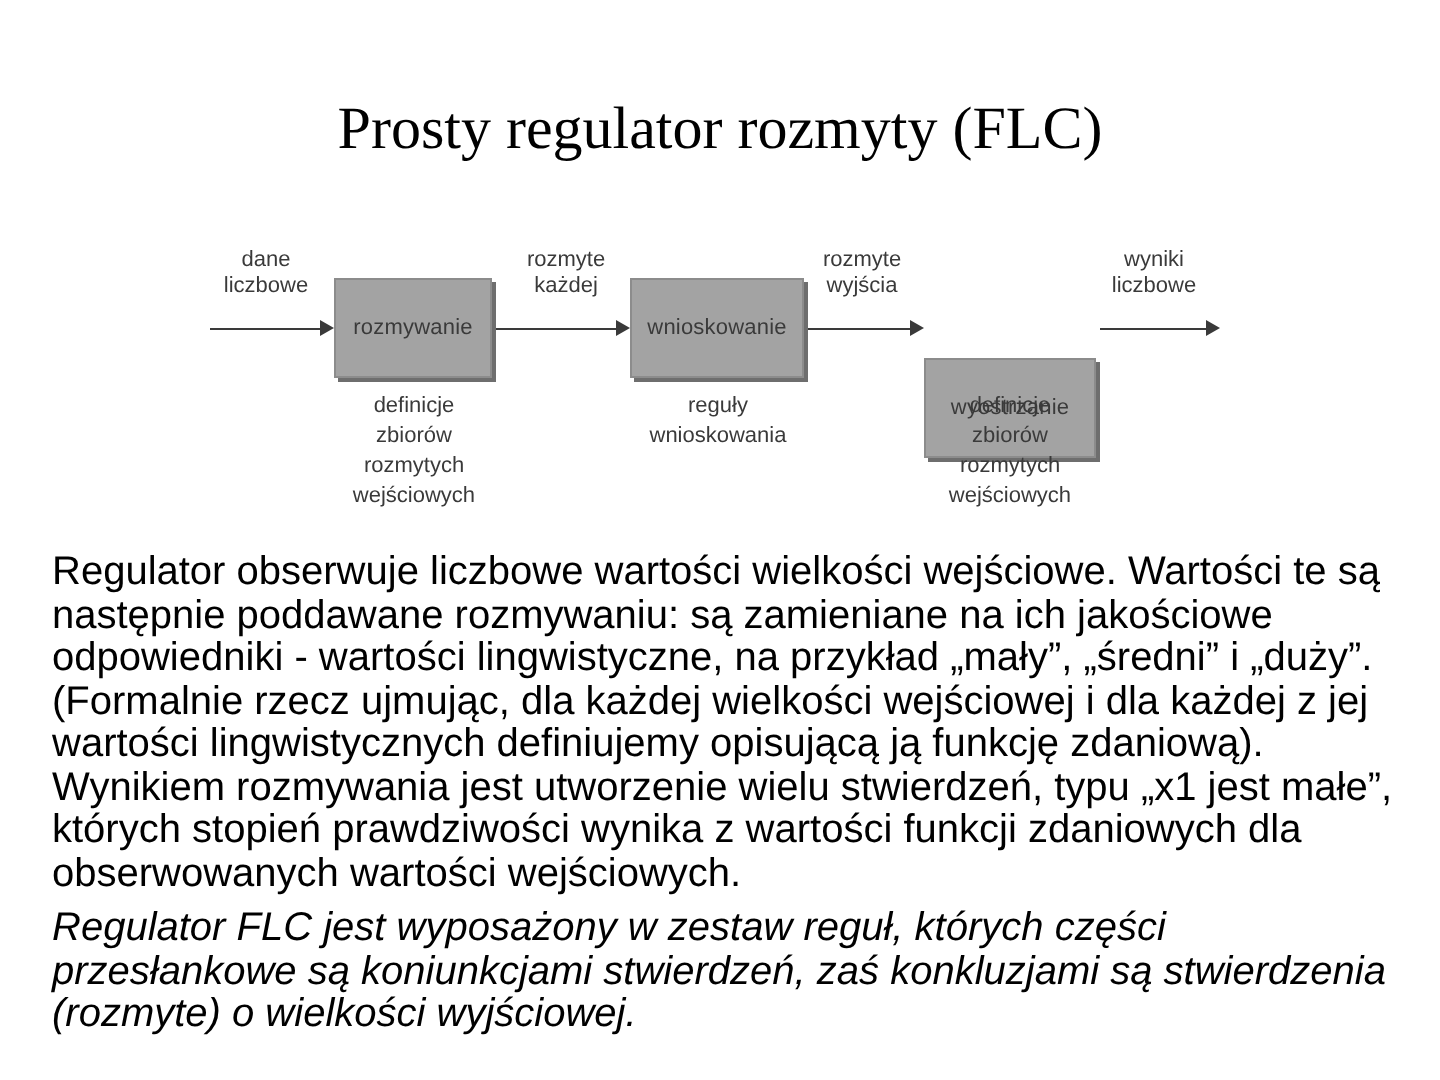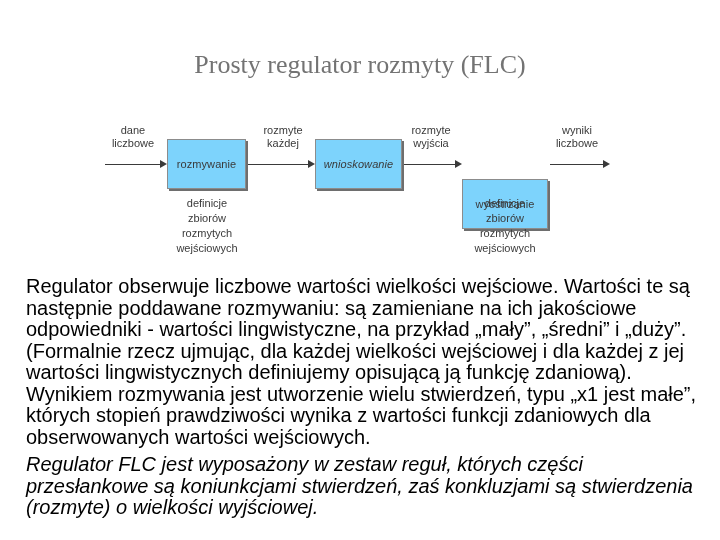--- a/index.html
+++ b/index.html
@@ -18,41 +18,41 @@
   }
 
   
   #slide-title {
     position: absolute;
     left: 0;
     top: 49px;
     width: 720px;
     text-align: center;
     font-family: "Liberation Serif", serif;
-    font-size: 26px;
+    font-size: 30px;
     line-height: 32px;
-    color: #737373;
+    color: #000000;
     white-space: nowrap;
   }
 
   
   #diagram {
     position: absolute;
     left: 0;
     top: 112px;
     width: 720px;
     height: 150px;
     padding-left: 26px;
   }
 
   .dg-box {
     position: absolute;
     box-sizing: border-box;
     border: 1px solid #8c8c8c;
-    background: #7dd3fc;
+    background: #a3a3a3;
     box-shadow: 2px 2px 0 0 #6e6e6e;
     display: flex;
     align-items: center;
     justify-content: center;
   }
   .dg-box .dg-box-label {
     font-size: 11px;
     line-height: 13px;
     color: #3a3a3a;
     white-space: nowrap;
@@ -139,41 +139,45 @@
   <div class="dg-line" style="left: 105px; top: 52px; width: 56px;"></div>
   <div class="dg-arrowhead" style="left: 160px; top: 48px;"></div>
 
   <div class="dg-box" style="left: 167px; top: 27px; width: 79px; height: 50px;">
     <span class="dg-box-label">rozmywanie</span>
   </div>
 
   <div class="dg-line" style="left: 248px; top: 52px; width: 62px;"></div>
   <div class="dg-arrowhead" style="left: 308px; top: 48px;"></div>
 
-  <div class="dg-box" style="left: 315px; top: 27px; width: 87px; height: 50px; font-style: italic;">
+  <div class="dg-box" style="left: 315px; top: 27px; width: 87px; height: 50px;">
     <span class="dg-box-label">wnioskowanie</span>
   </div>
 
   <div class="dg-line" style="left: 404px; top: 52px; width: 53px;"></div>
   <div class="dg-arrowhead" style="left: 455px; top: 48px;"></div>
 
   <div class="dg-box" style="left: 462px; top: 27px; width: 86px; height: 50px; margin-top: 40px;">
     <span class="dg-box-label">wyostrzanie</span>
   </div>
 
   <div class="dg-line" style="left: 550px; top: 52px; width: 55px;"></div>
   <div class="dg-arrowhead" style="left: 603px; top: 48px;"></div>
 
   <div class="dg-sub" style="left: 152px; top: 84px; width: 110px;">
     <div>definicje</div>
     <div>zbiorów</div>
     <div>rozmytych</div>
     <div>wejściowych</div>
   </div>
 
+  <div class="dg-sub" style="left: 303px; top: 84px; width: 112px;">
+    <div>reguły</div>
+    <div>wnioskowania</div>
+  </div>
 
   <div class="dg-sub" style="left: 450px; top: 84px; width: 110px;">
     <div>definicje</div>
     <div>zbiorów</div>
     <div>rozmytych</div>
     <div>wejściowych</div>
   </div>
 
 </div>
 

